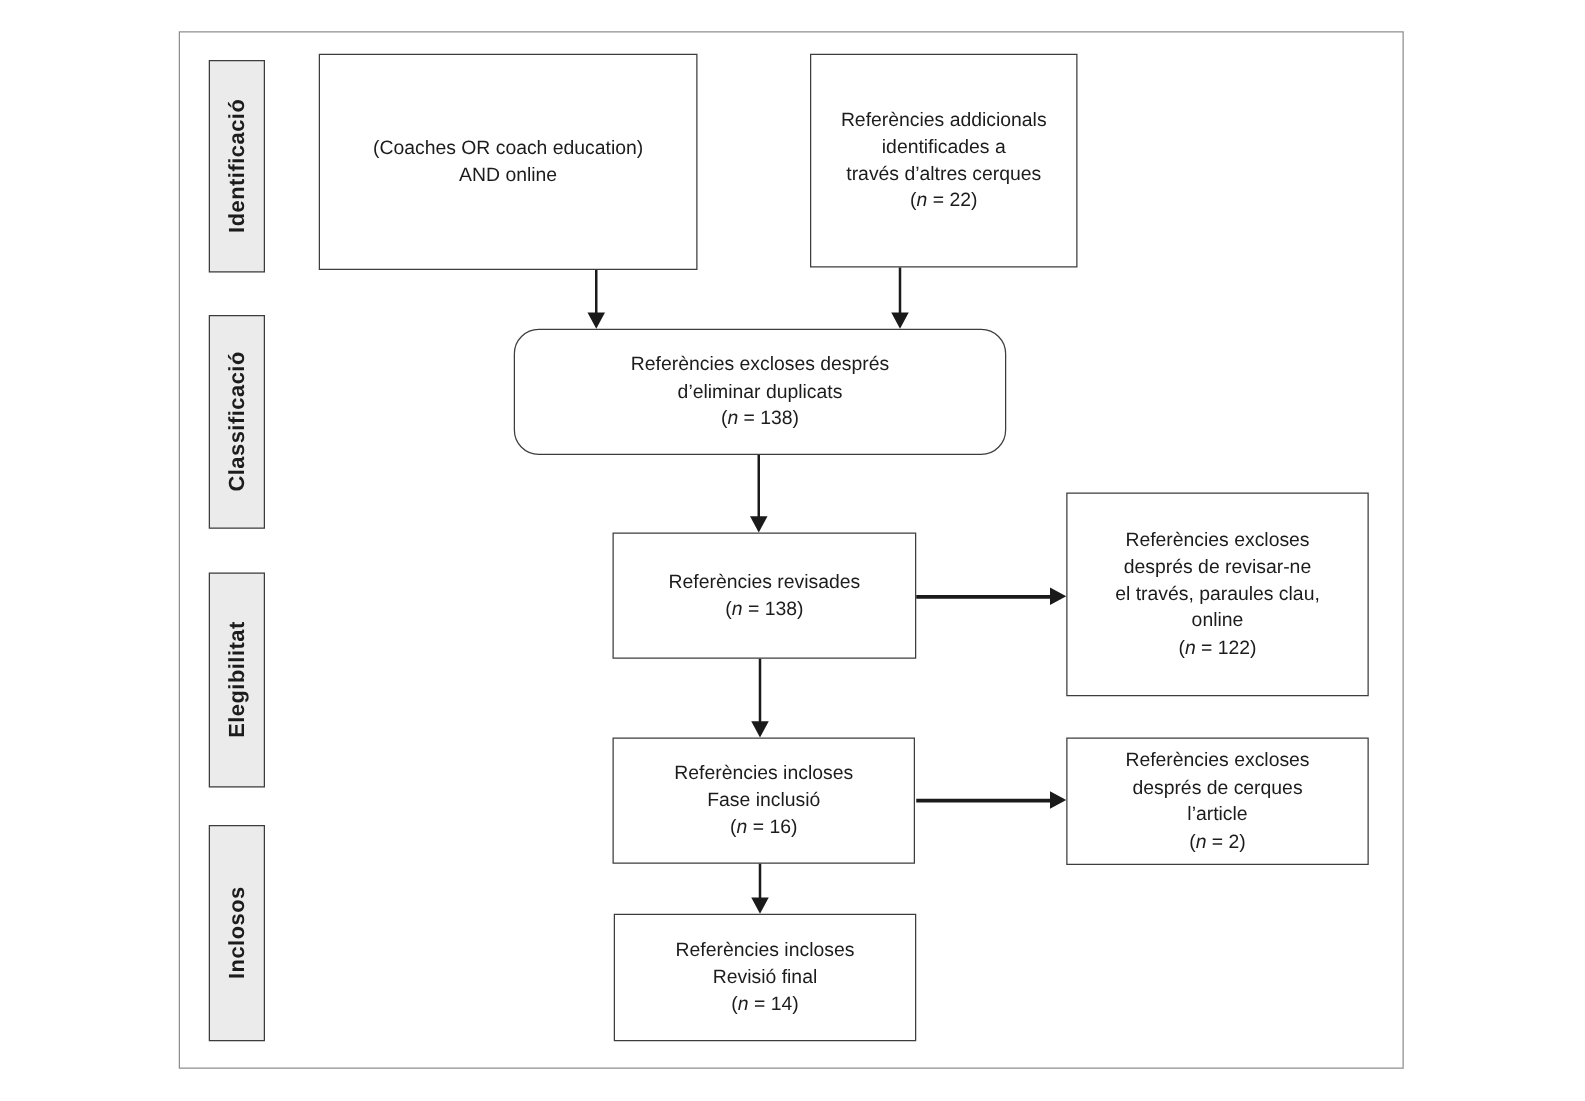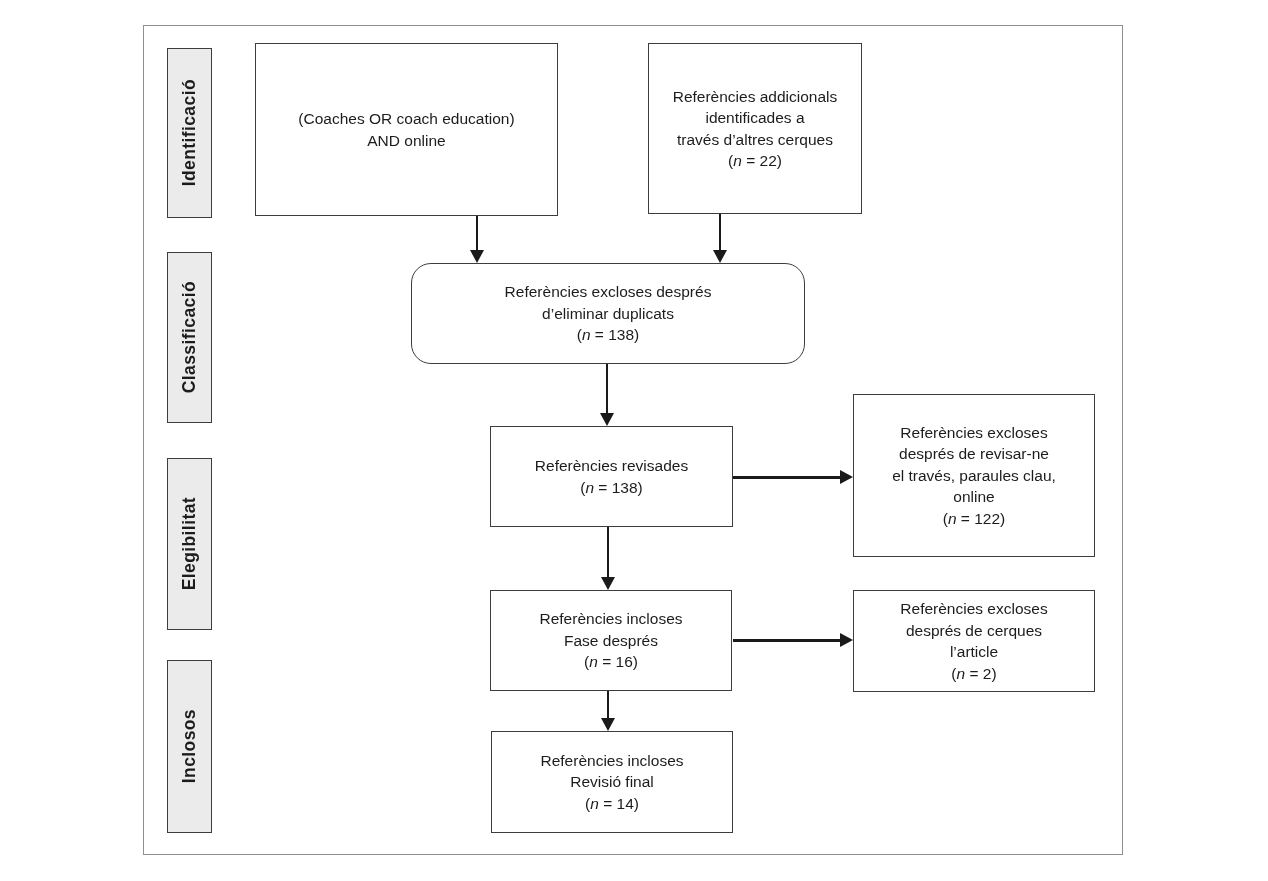--- a/index.html
+++ b/index.html
@@ -143,21 +143,21 @@
         <div>després de revisar-ne</div>
         <div>el través, paraules clau,</div>
         <div>online</div>
         <div>(<i>n</i> = 122)</div>
       </div>
   </div>
 
   <div class="fbox" style="left:490px;top:590px;width:242px;height:101px;">
     <div class="fbox-text">
         <div>Referències incloses</div>
-        <div>Fase després</div>
+        <div>Fase inclusió</div>
         <div>(<i>n</i> = 16)</div>
       </div>
   </div>
 
   <div class="fbox" style="left:853px;top:590px;width:242px;height:102px;">
     <div class="fbox-text">
         <div>Referències excloses</div>
         <div>després de cerques</div>
         <div>l’article</div>
         <div>(<i>n</i> = 2)</div>

